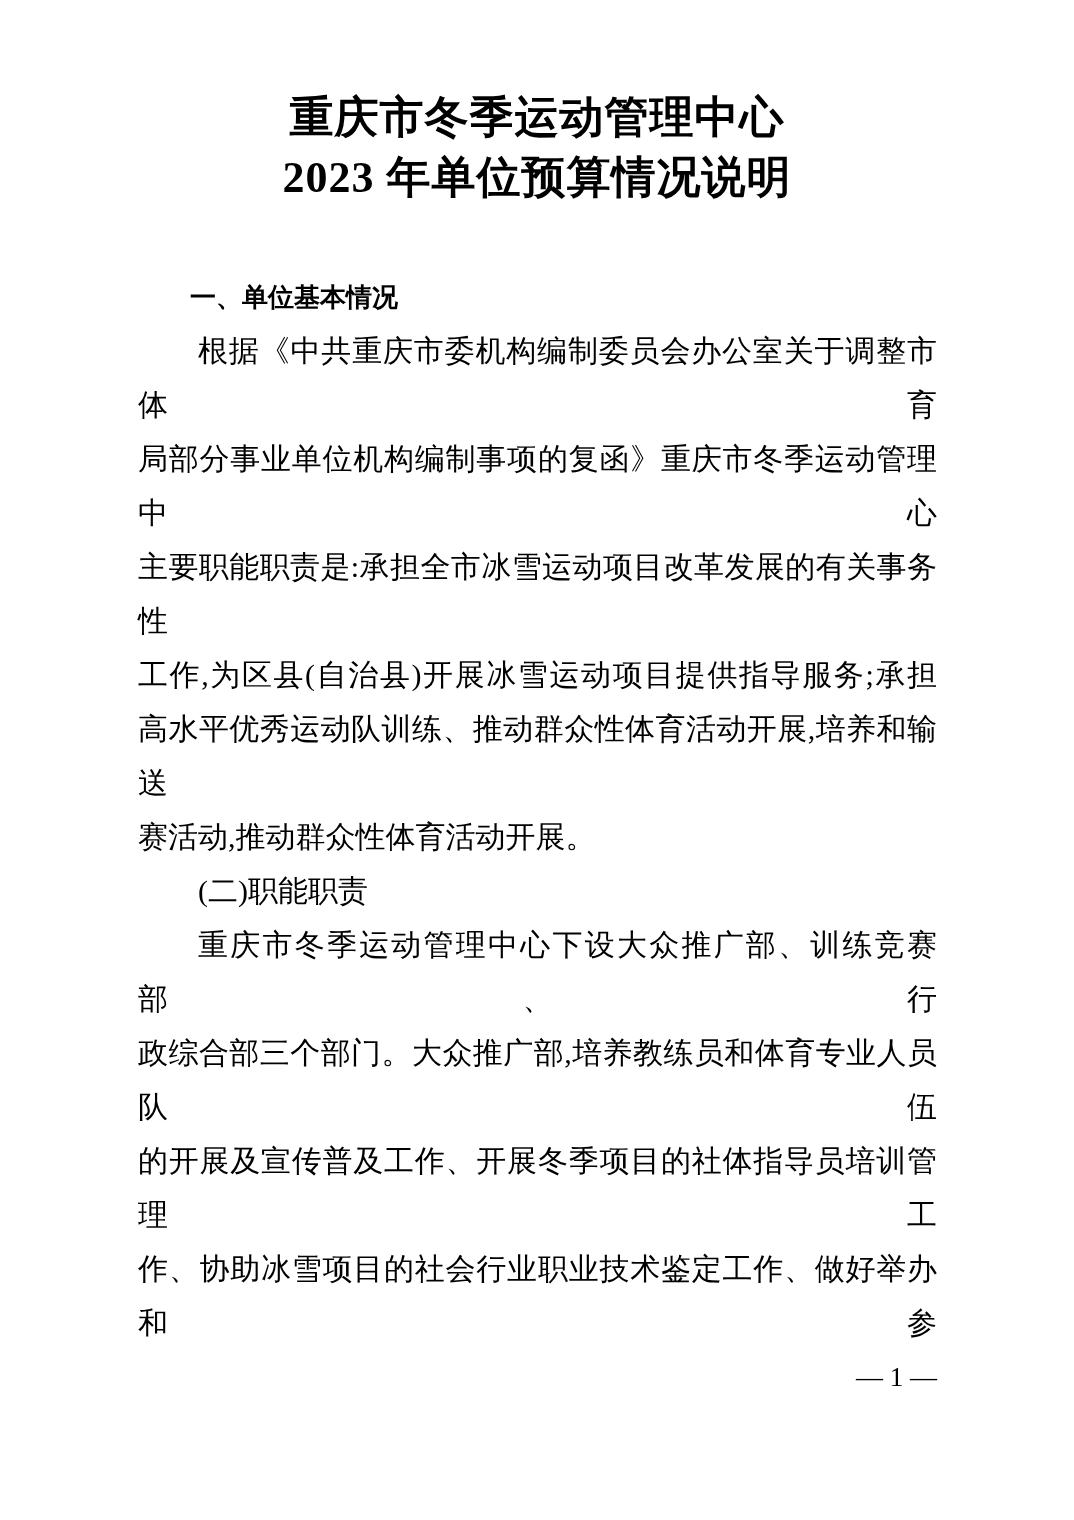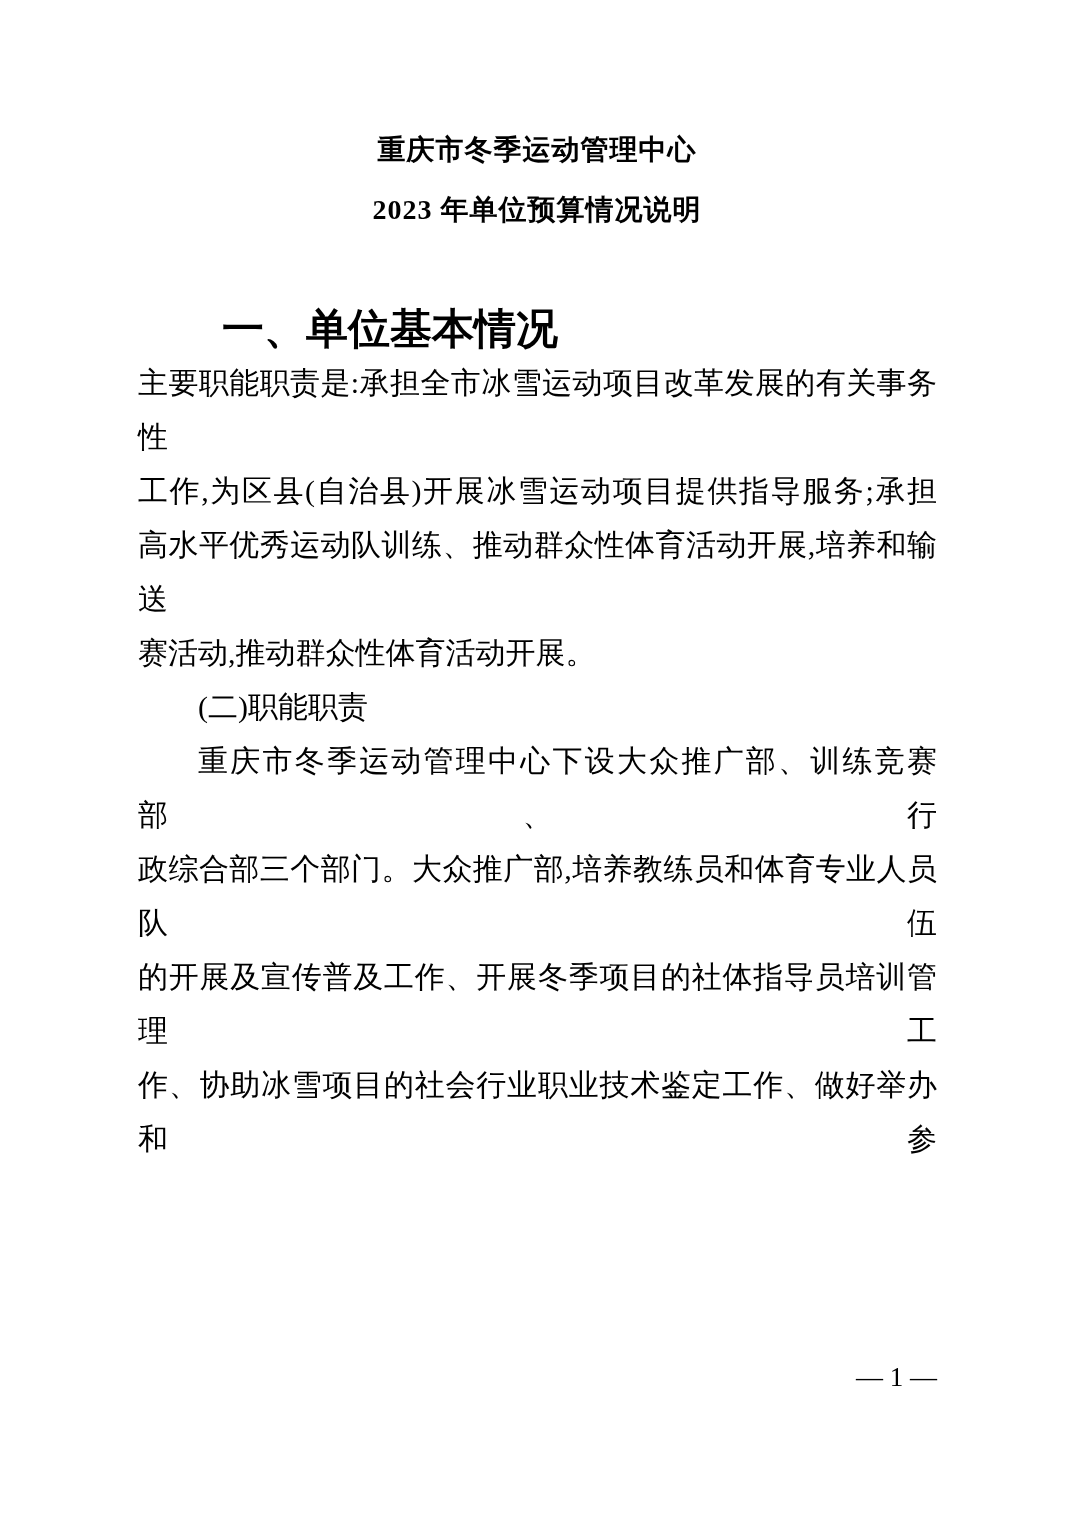--- a/index.html
+++ b/index.html
@@ -11,36 +11,36 @@
     position: relative;
     width: 1074px;
     height: 1520px;
     margin: 0 auto;
     background: #ffffff;
     color: #000000;
     font-family: "Liberation Serif", serif;
     overflow: hidden;
   }
   .doc-title {
-    padding-top: 120px;
+    padding-top: 88px;
     text-align: center;
     font-weight: bold;
-    font-size: 28px;
+    font-size: 44px;
     line-height: 60px;
     letter-spacing: 1px;
   }
   .content {
     margin: 62px 137px 0 138px; 
     font-size: 30px;
     line-height: 54px;
   }
   .heading {
     font-family: "Liberation Sans", sans-serif;
     font-weight: bold;
-    font-size: 42px;
+    font-size: 26px;
     text-indent: 2em;
   }
   .subheading {
     font-size: 30px;
     text-indent: 2em;
   }
   .line {
     text-align: justify;
     text-align-last: justify;
   }
@@ -65,20 +65,22 @@
 
 <div class="page">
 
   <div class="doc-title">
     <div>重庆市冬季运动管理中心</div>
     <div>2023 年单位预算情况说明</div>
   </div>
 
   <div class="content">
       <div class="heading">一、单位基本情况</div>
+      <div class="line indent">根据《中共重庆市委机构编制委员会办公室关于调整市体育</div>
+      <div class="line">局部分事业单位机构编制事项的复函》重庆市冬季运动管理中心</div>
       <div class="line">主要职能职责是:承担全市冰雪运动项目改革发展的有关事务性</div>
       <div class="line">工作,为区县(自治县)开展冰雪运动项目提供指导服务;承担</div>
       <div class="line">高水平优秀运动队训练、推动群众性体育活动开展,培养和输送</div>
       <div class="line flush">赛活动,推动群众性体育活动开展。</div>
       <div class="subheading">(二)职能职责</div>
       <div class="line indent">重庆市冬季运动管理中心下设大众推广部、训练竞赛部、行</div>
       <div class="line">政综合部三个部门。大众推广部,培养教练员和体育专业人员队伍</div>
       <div class="line">的开展及宣传普及工作、开展冬季项目的社体指导员培训管理工</div>
       <div class="line">作、协助冰雪项目的社会行业职业技术鉴定工作、做好举办和参</div>
     </div>

